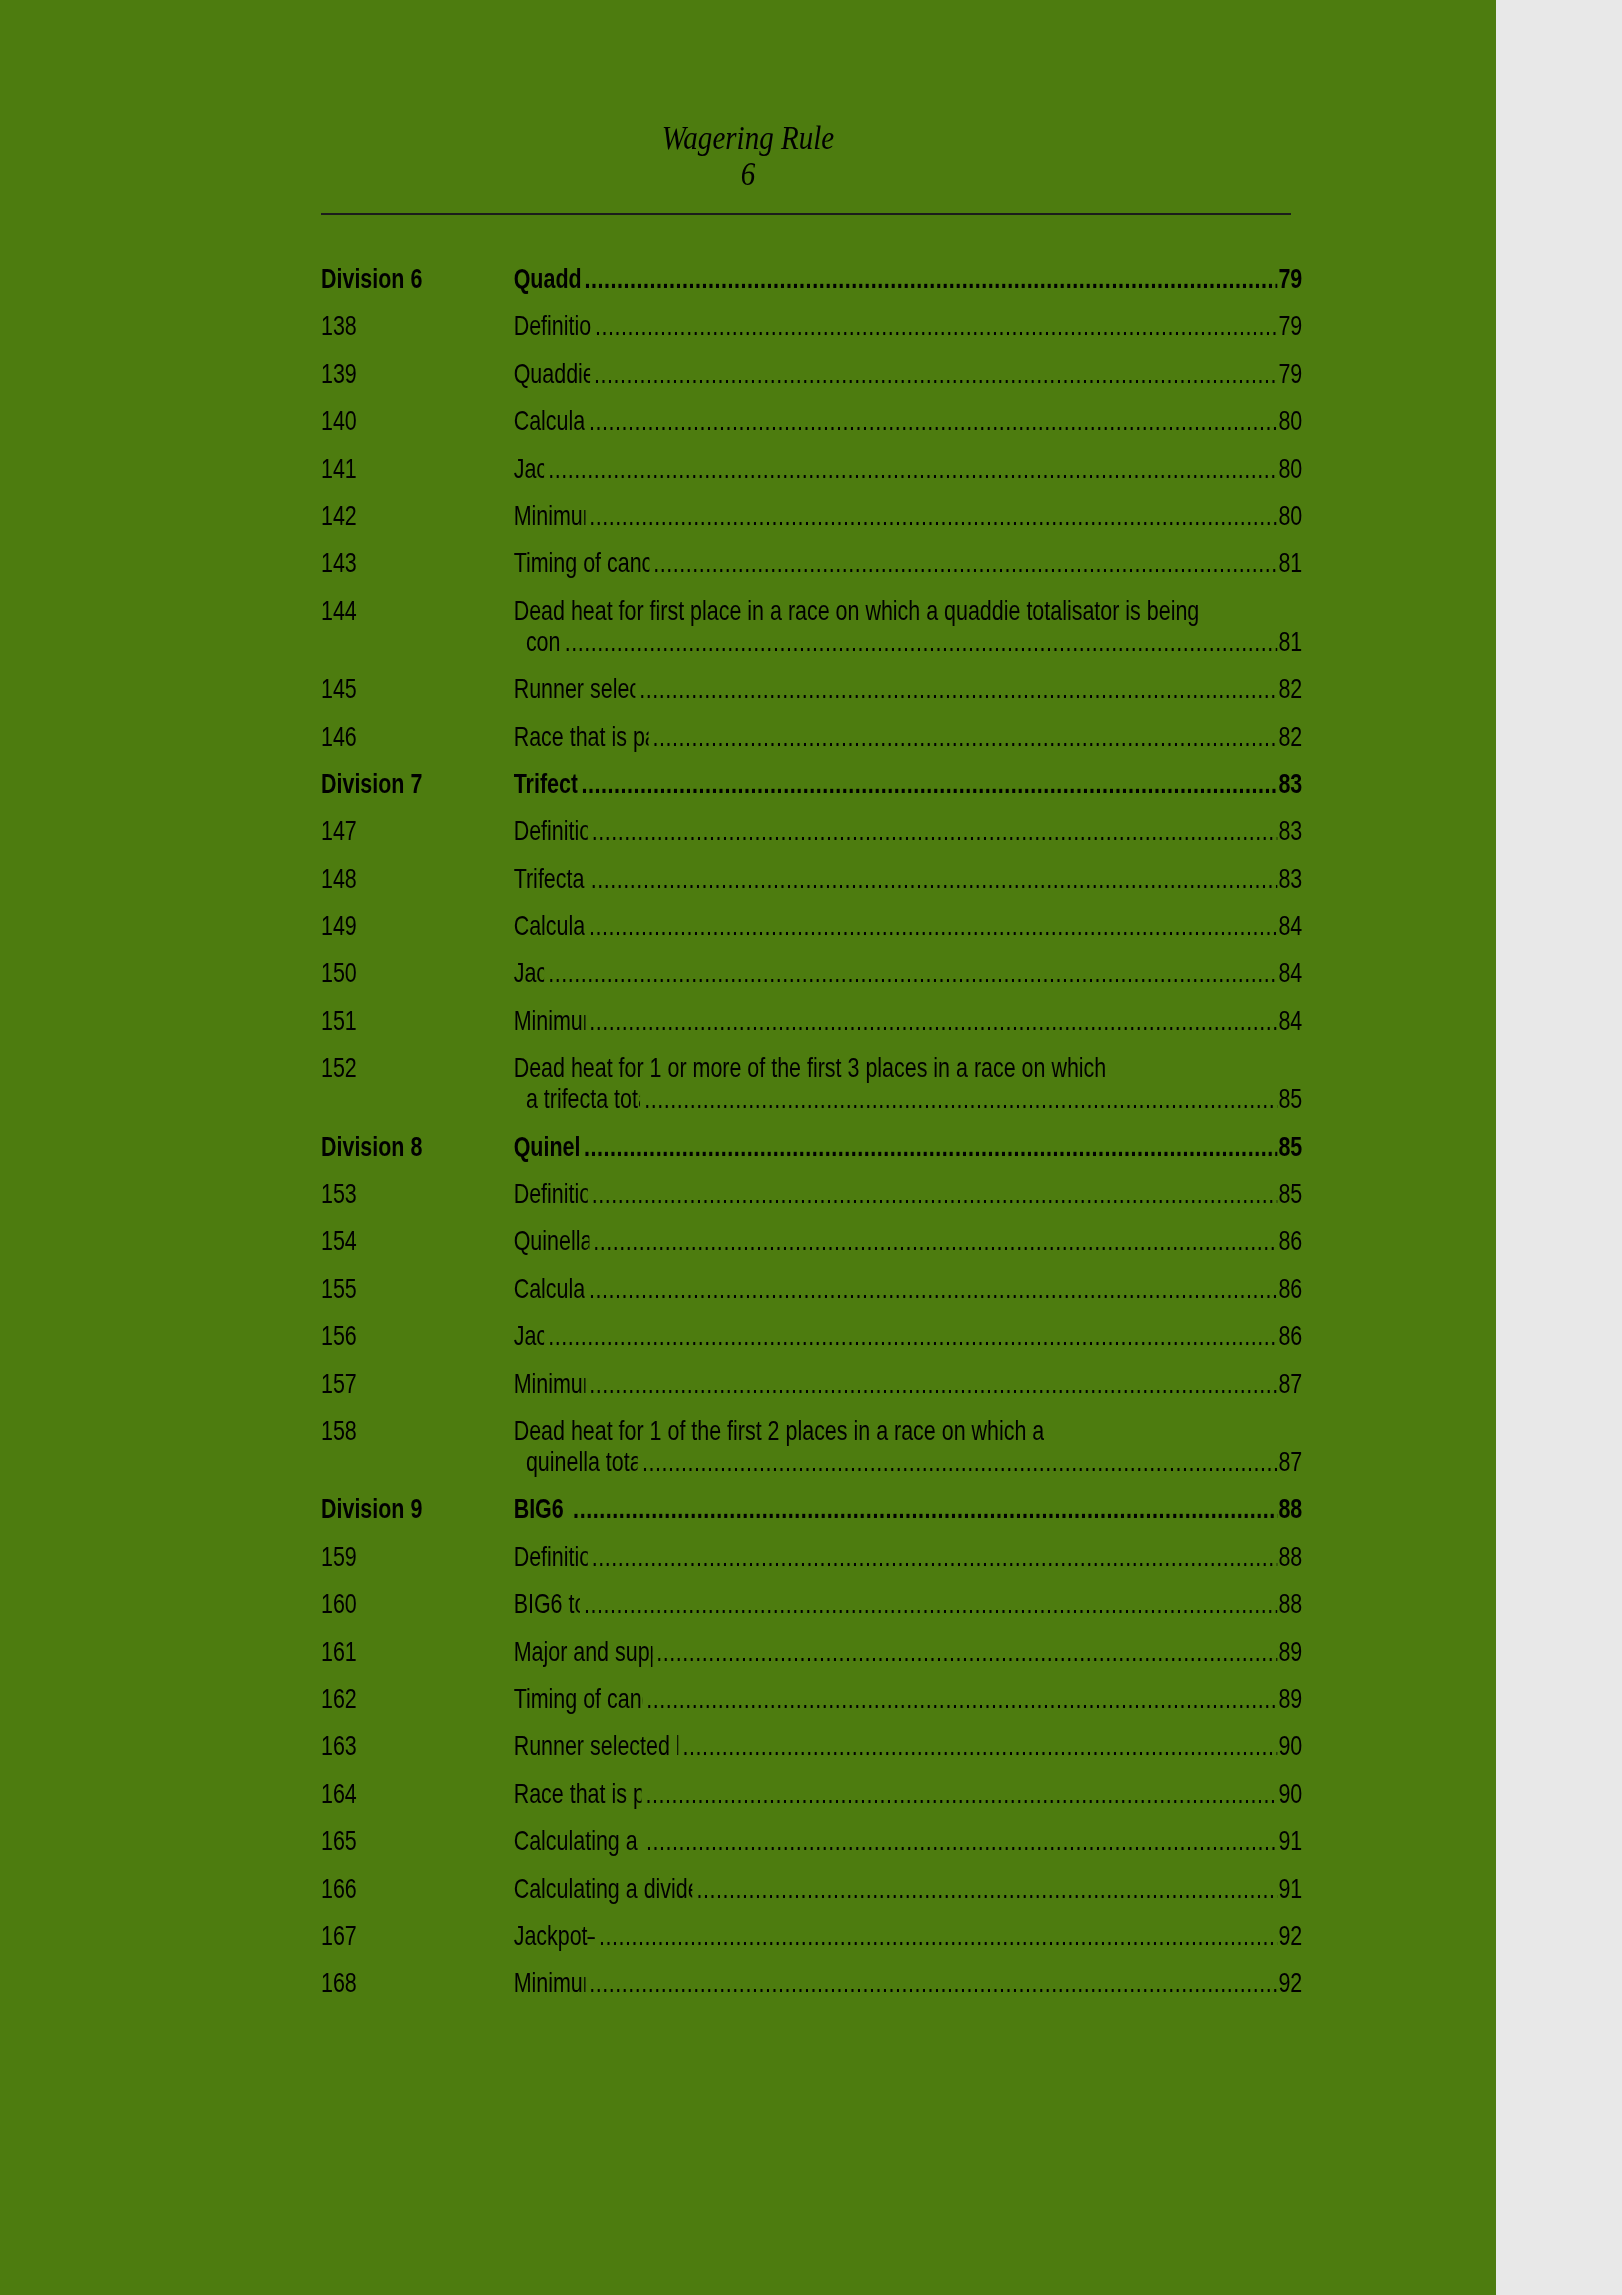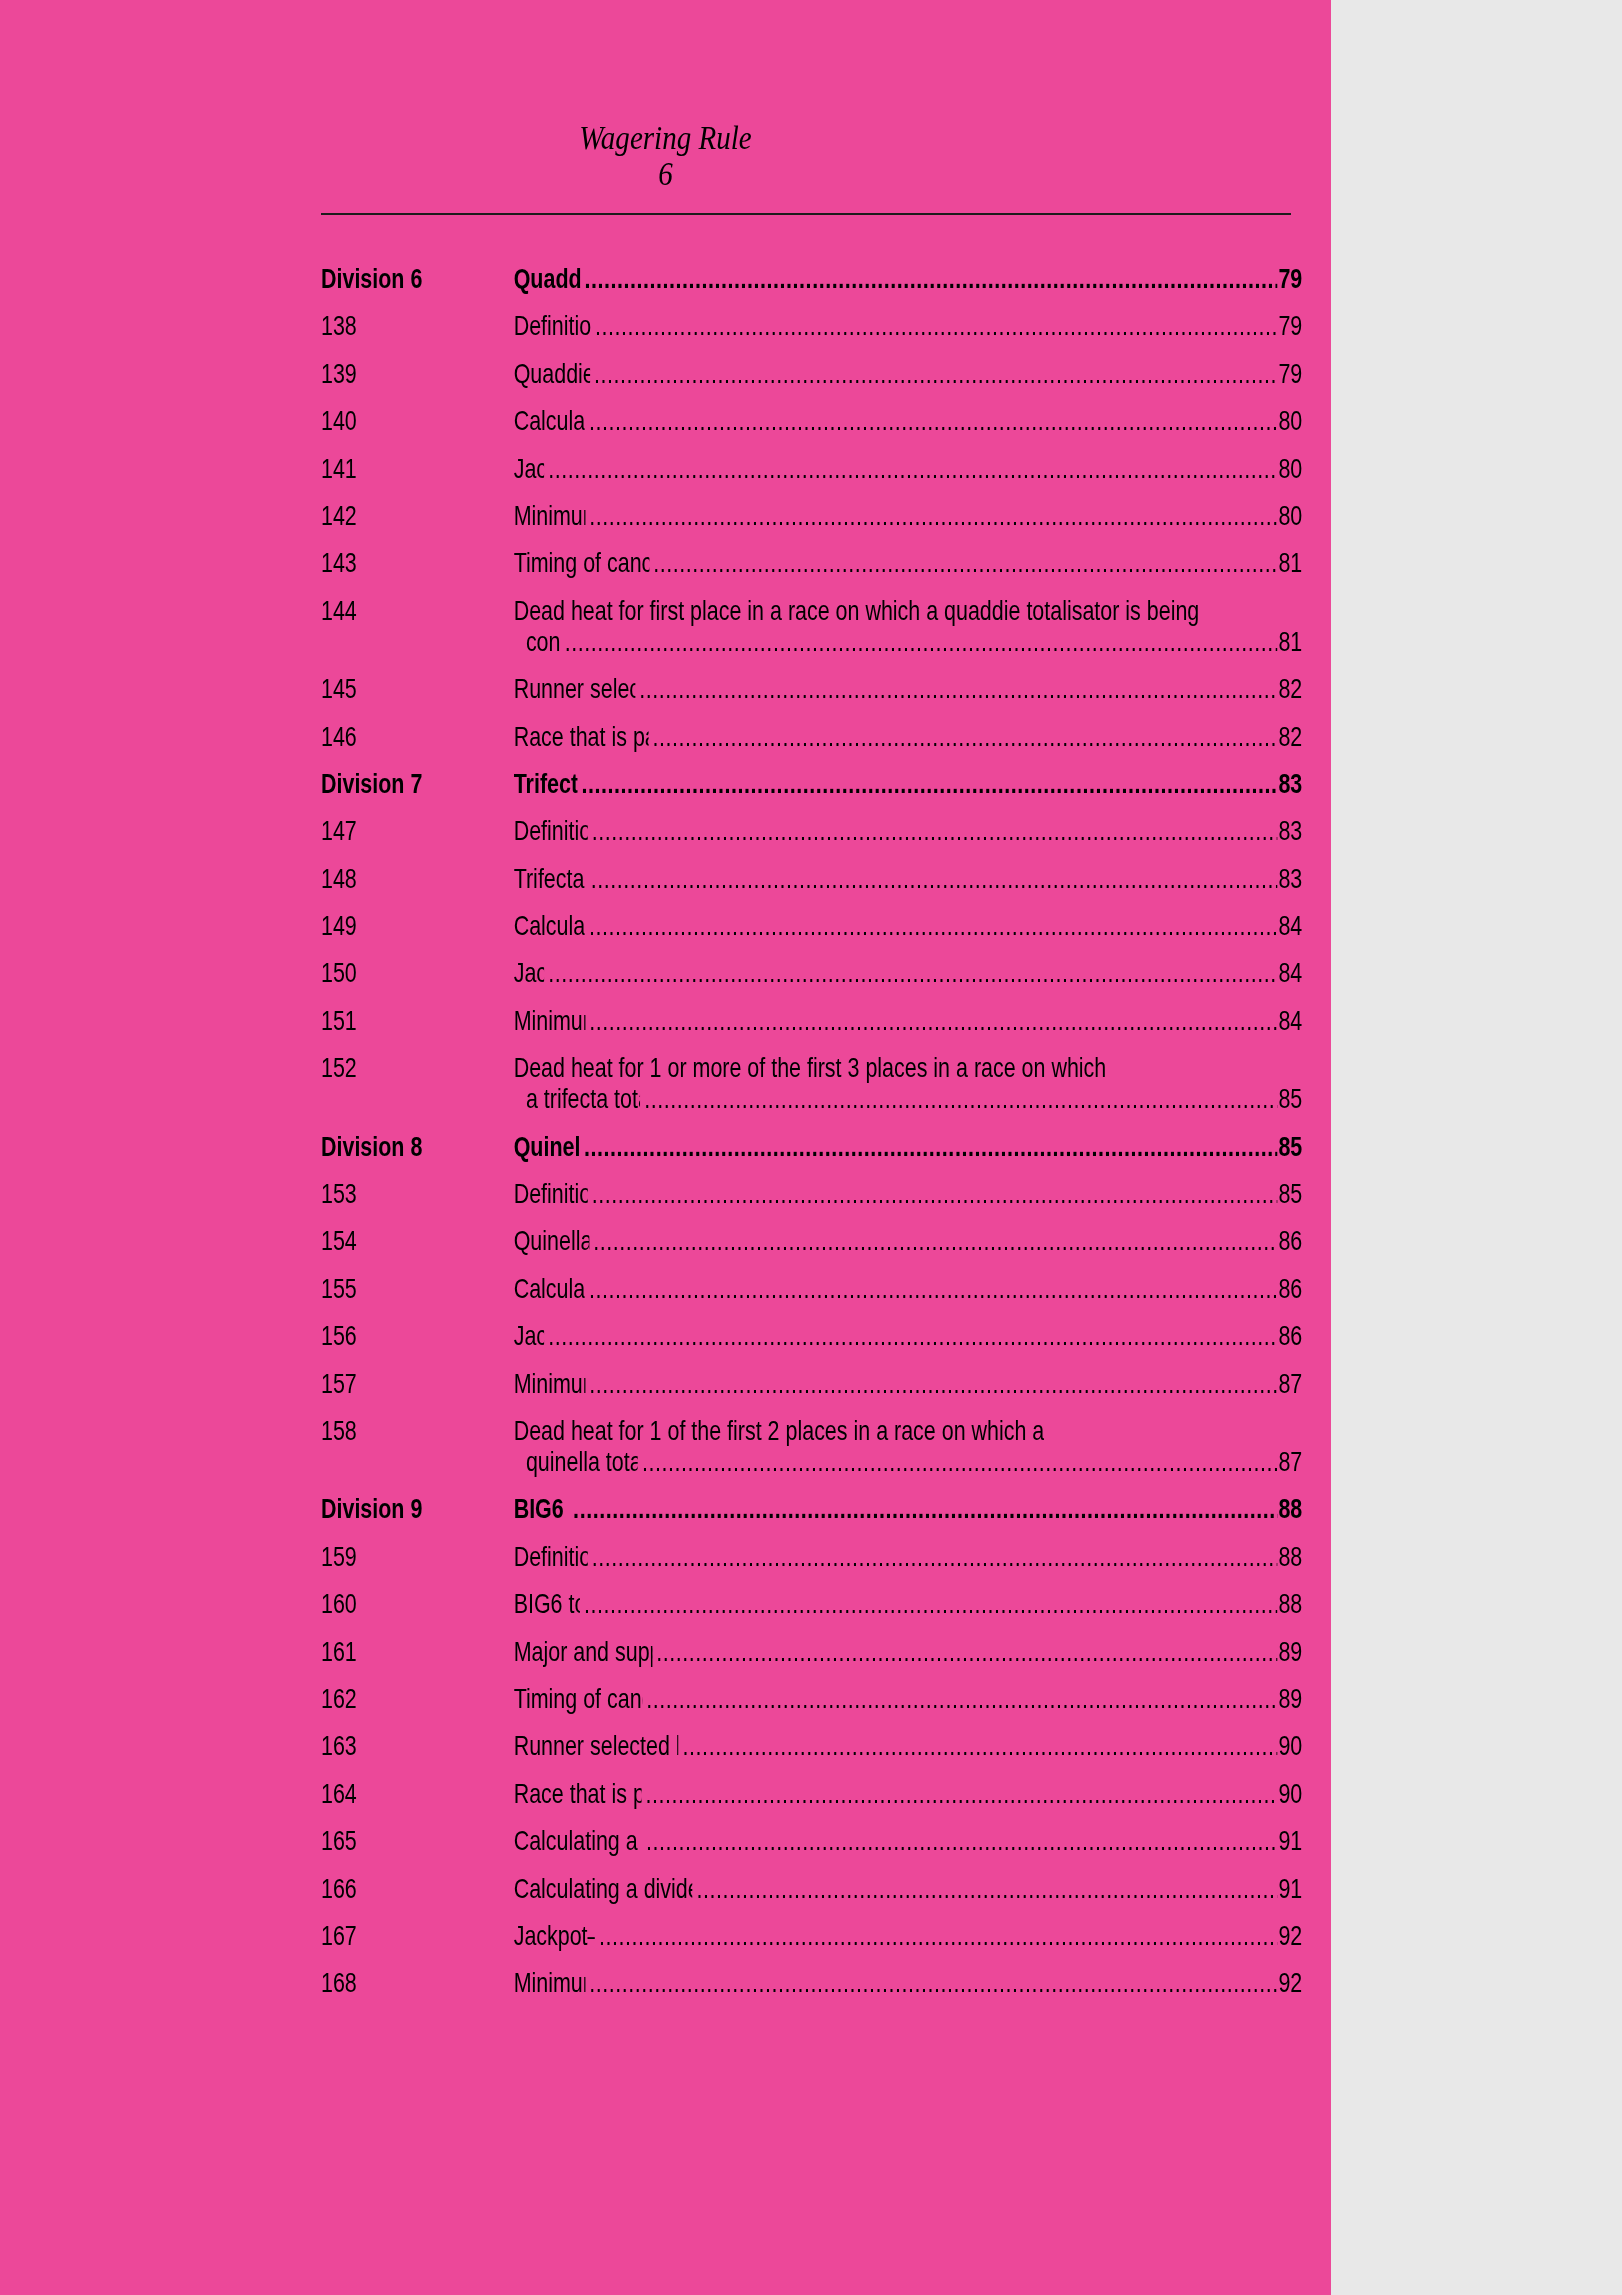--- a/index.html
+++ b/index.html
@@ -1,20 +1,20 @@
 <!DOCTYPE html>
 <html style="font-size:10.5px"><head>
 <meta charset="utf-8">
 <style>
   html, body { margin: 0; padding: 0; background: #e8e8e8; }
   .page {
     position: relative;
-    width: 1331px;
+    width: 1496px;
     height: 2295px;
-    background: #ec4899;
+    background: #4d7c0f;
     color: #000000;
     font-family: "Liberation Sans", sans-serif;
     overflow: hidden;
   }
   
   .header {
     padding-top: 120px;
     text-align: center;
     font-family: "Liberation Serif", serif;
     font-style: italic;

